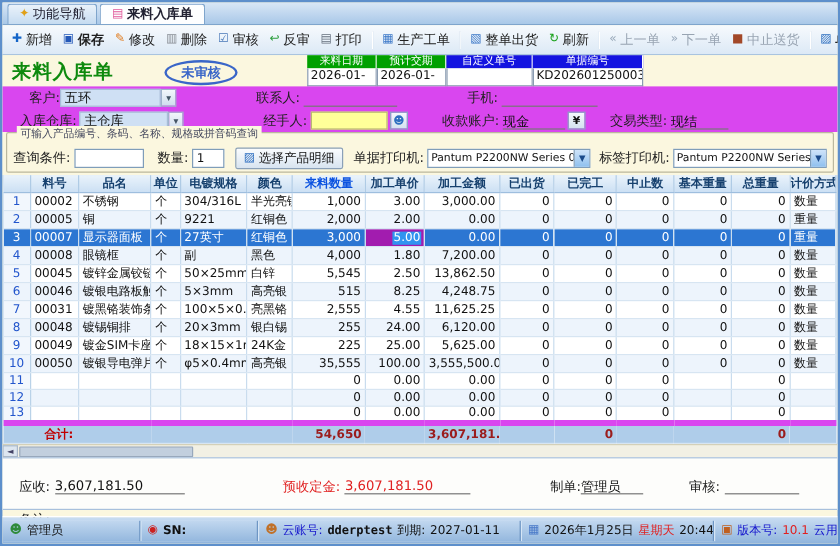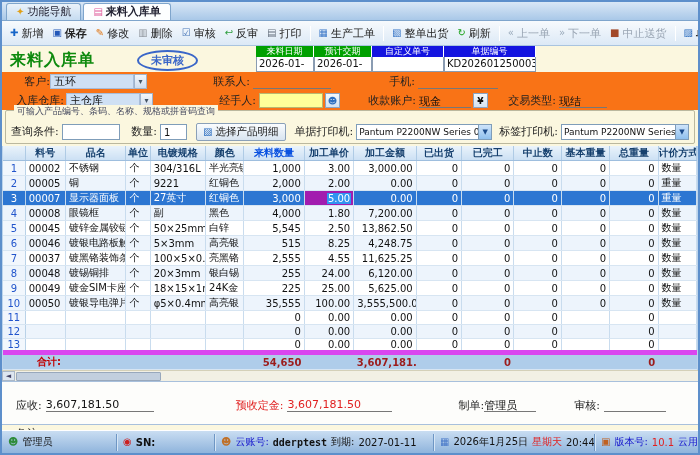--- a/index.html
+++ b/index.html
@@ -24,21 +24,21 @@
 .ic-querydoc{color:#2E6FC0}
 
 .hdrstrip{height:26px;flex:0 0 26px;background:#FBF7DF;display:flex;align-items:flex-start;padding:0 8px;}
 .title{color:#0E8A0E;font-weight:bold;font-size:16px;margin-top:4px;letter-spacing:1px;}
 .stamp{color:#3A66C8;border:2px solid #3A66C8;border-radius:50%;padding:1px 12px;font-weight:bold;margin:4px 0 0 42px;font-size:11px;}
 .dgrid{display:grid;grid-template-columns:58px 58px 72px 92px;margin-left:58px;}
 .dh{height:11px;font-size:9px;color:#fff;text-align:center;line-height:11px;border-right:1px solid #fff;}
 .dh.g{background:#00A000}.dh.b{background:#1414E0}
 .dv{height:15px;background:#fff;border:1px solid #8A9CB2;border-top:none;font-size:10px;line-height:14px;padding:0 2px;color:#111;overflow:hidden;}
 
-.fields{height:38px;flex:0 0 38px;background:#f97316;padding:0 6px;}
+.fields{height:38px;flex:0 0 38px;background:#d946ef;padding:0 6px;}
 .frow{display:flex;align-items:center;height:19px;}
 .flbl{color:#222;text-align:right;}
 .lav{background:#CFE0F4;border:1px solid #A8BCD8;height:15px;line-height:14px;padding:0 3px;color:#111;}
 .minibtn{width:13px;height:15px;background:linear-gradient(#F2F6FB,#CFDDEE);border:1px solid #A0B4CC;font-size:8px;color:#456;display:flex;align-items:center;justify-content:center;}
 .ybox{background:#FFFF99;border:1px solid #B8B870;height:15px;}
 .uline{border-bottom:1px solid #777;height:14px;display:inline-block;color:#111;}
 .iconbtn{width:15px;height:15px;border:1px solid #8AA4C4;background:linear-gradient(#F4F8FC,#D4E2F0);font-size:9px;color:#2E6FC0;display:flex;align-items:center;justify-content:center;margin-left:2px;}
 .yenbtn{color:#111;font-weight:bold;}
 
 .qboxwrap{flex:0 0 36px;height:36px;background:#FBF7DF;padding:0 3px;}
@@ -359,21 +359,21 @@
             <td class="r">4,248.75</td>
             <td class="r">0</td>
             <td class="r">0</td>
             <td class="r">0</td>
             <td class="r">0</td>
             <td class="r">0</td>
             <td>数量</td>
           </tr>
           <tr class="">
             <td class="rownum">7</td>
-            <td>00037</td>
+            <td>00031</td>
             <td>镀黑铬装饰条</td>
             <td>个</td>
             <td>100×5×0.5mm</td>
             <td>亮黑铬</td>
             <td class="r">2,555</td>
             <td class="r">4.55</td>
             <td class="r">11,625.25</td>
             <td class="r">0</td>
             <td class="r">0</td>
             <td class="r">0</td>

